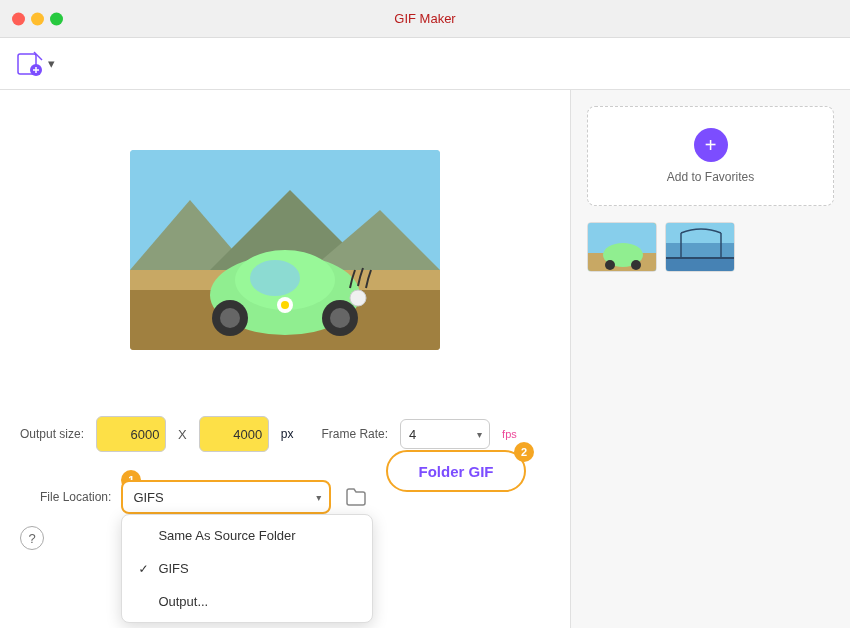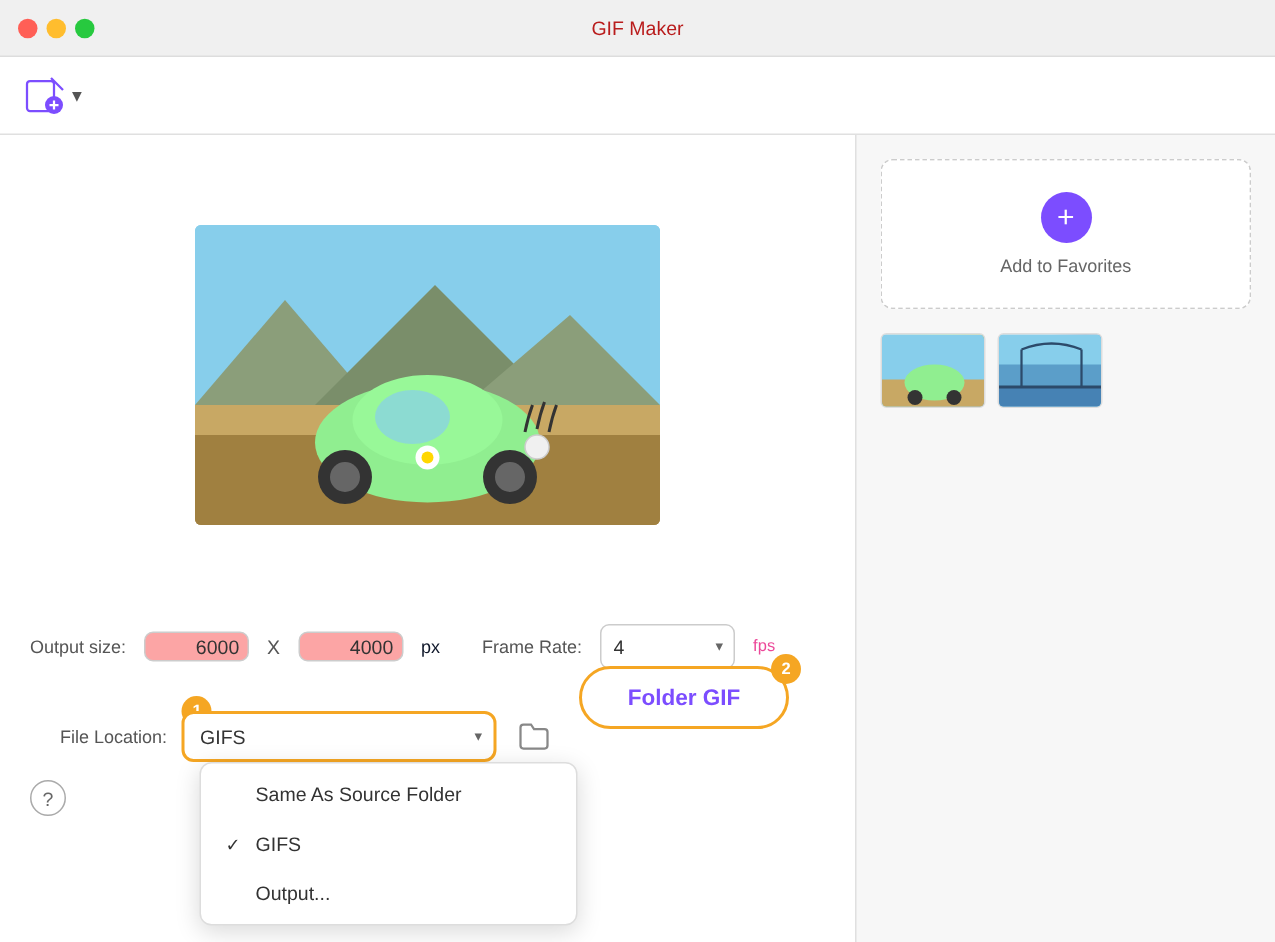--- a/index.html
+++ b/index.html
@@ -127,27 +127,27 @@
       margin-top: 16px;
       padding: 10px 0;
     }
     .settings-label {
       font-size: 12px;
       color: #555;
       white-space: nowrap;
     }
     .size-input {
       width: 70px;
-      height: 20px;
+      height: 36px;
       border: 1px solid #ccc;
       border-radius: 6px;
       text-align: center;
       font-size: 13px;
       color: #333;
-      background: #fca5a5;
+      background: #fde047;
       padding-left: 28px;
     }
     .x-label {
       font-size: 13px;
       color: #555;
     }
     .px-label {
       font-size: 12px;
       color: #0f172a;
     }
@@ -246,21 +246,21 @@
       align-items: center;
       justify-content: center;
       font-size: 11px;
       font-weight: bold;
     }
 
     
     .dropdown-menu {
       position: absolute;
       top: 34px;
-      left: 12px;
+      left: 0;
       width: 252px;
       background: #fff;
       border: 1px solid #ddd;
       border-radius: 8px;
       box-shadow: 0 4px 16px rgba(0,0,0,0.15);
       z-index: 100;
       padding: 4px 0;
     }
     .dropdown-item {
       padding: 9px 16px;

